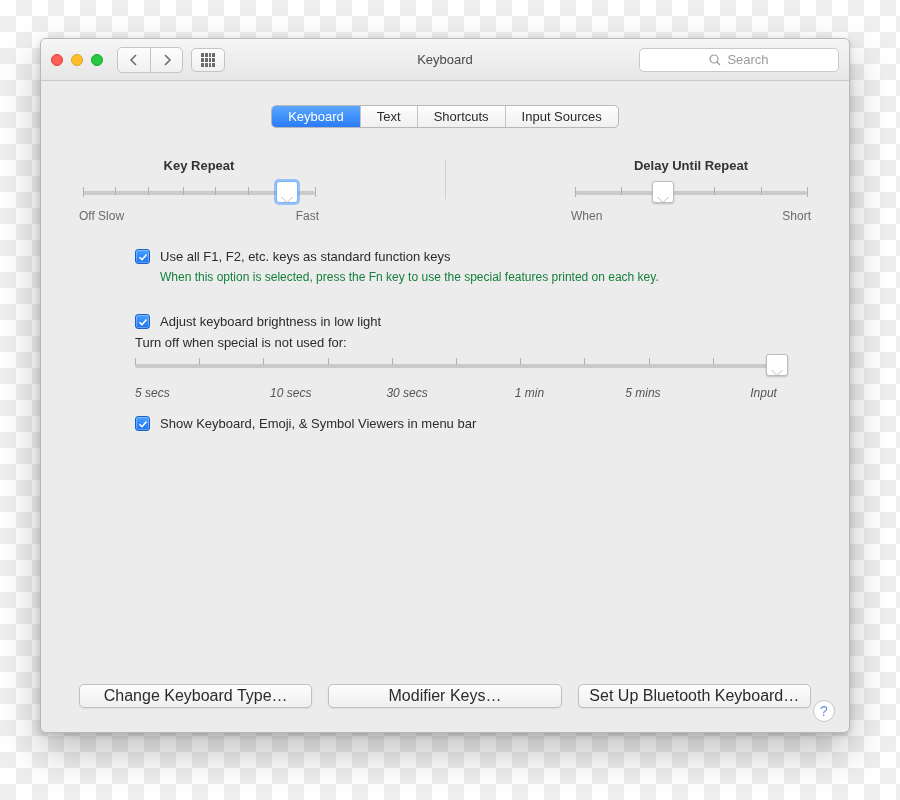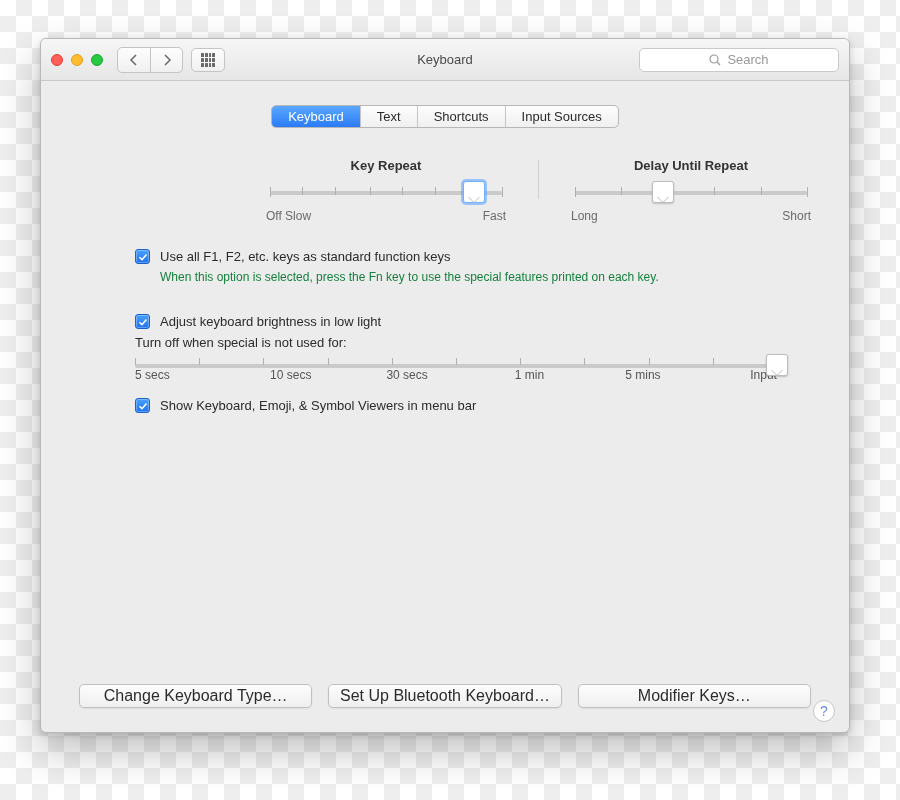--- a/index.html
+++ b/index.html
@@ -95,21 +95,21 @@
     padding: 3px 16px; font-size:13px;
     border:none; background:transparent; color:#2a2a2a;
   }
   .tabs .tab + .tab { border-left:1px solid #c4c4c4;}
   .tabs .tab.active {
     background: linear-gradient(#5aa8ff,#2a7bf6);
     color:#fff;
   }
   .row-sliders {
     margin-top: 30px;
-    display:flex; gap:4px; justify-content:flex-end;
+    display:flex; gap:4px; justify-content:space-between;
   }
   .slgroup { width: 240px; }
   .slgroup h4 { text-align:center; font-weight:600; font-size:13px; color:#333; margin-bottom:18px;}
   .divider { width:1px; background:#cfcfcf; margin: 2px 28px 24px 28px;}
   .track {
     position:relative; height:4px; background:#cacaca; border-radius:2px; margin:0 4px;
   }
   .ticks { position:absolute; left:0; right:0; top:-4px; height:12px; }
   .ticks span { position:absolute; top:0; width:1px; height:8px; background:#b0b0b0;}
   .ticks .tall { height:10px; }
@@ -133,21 +133,21 @@
     border:1px solid #1861cf;
     display:flex;align-items:center;justify-content:center;
     box-shadow:0 0 0 1px rgba(255,255,255,.3) inset;
   }
   .cb svg{stroke:#fff;}
   .hint { font-size:12px; color:#15803d; margin:2px 0 30px 25px; max-width:520px;}
   .turnoff-lbl { margin:6px 0 14px 0;}
   .bigslider { margin: 0 24px 0 0; }
   .bigslider .track { margin:0; }
   .bigslider .ticks span{top:-2px;height:7px;}
-  .bigslabels { display:flex; justify-content:space-between; font-size:12px; color:#555; margin-top:0; padding-right:0; }
+  .bigslabels { display:flex; justify-content:space-between; font-size:12px; color:#555; margin-top:18px; padding-right:0;font-style:italic; }
   .bigslabels span{ width:60px; text-align:right;}
   .bigslabels span:first-child{text-align:left;}
   .bigslabels span:last-child{text-align:right;}
   .bottombar {
     margin-top:auto;
     display:flex; gap:16px; justify-content:space-between; padding: 0 0 8px 0;
   }
   .btn {
     flex:1;
     height:24px;
@@ -249,21 +249,21 @@
             <span style="left:0%" class="tall"></span>
               <span style="left:20%"></span>
               <span style="left:40%"></span>
               <span style="left:60%"></span>
               <span style="left:80%"></span>
               <span style="left:100%" class="tall"></span>
           </div>
           <div class="thumb" style="left:38%"></div>
         </div>
         <div class="sllabels">
-          <span>Long</span>
+          <span>When</span>
           <span>Short</span>
         </div>
       </div>
     </div>
 
     <div class="options">
       <div class="opt">
         <span class="cb">
             <svg width="10" height="10" viewBox="0 0 10 10">
               <path d="M1.5 5.2 4 7.7l4.5-5.2" fill="none" stroke-width="1.6"></path>
@@ -315,21 +315,21 @@
             <svg width="10" height="10" viewBox="0 0 10 10">
               <path d="M1.5 5.2 4 7.7l4.5-5.2" fill="none" stroke-width="1.6"></path>
             </svg>
           </span>
         <span>Show Keyboard, Emoji, &amp; Symbol Viewers in menu bar</span>
       </div>
     </div>
 
     <div class="bottombar">
       <button class="btn">Change Keyboard Type…</button>
+      <button class="btn">Modifier Keys…</button>
       <button class="btn">Set Up Bluetooth Keyboard…</button>
-      <button class="btn">Modifier Keys…</button>
     </div>
 
     <div class="help">
       <span>?</span>
     </div>
   </div>
 </div>
 
 </body></html>

